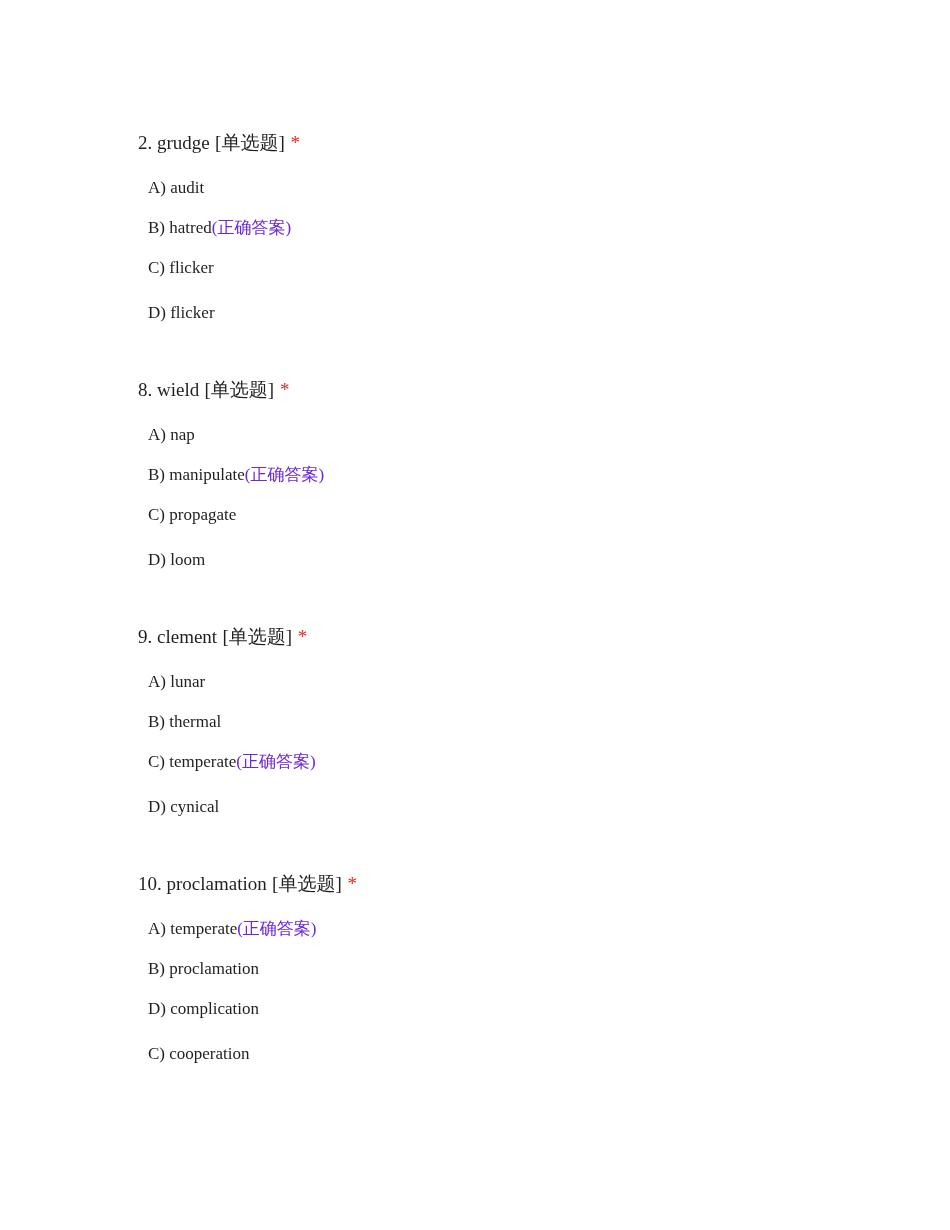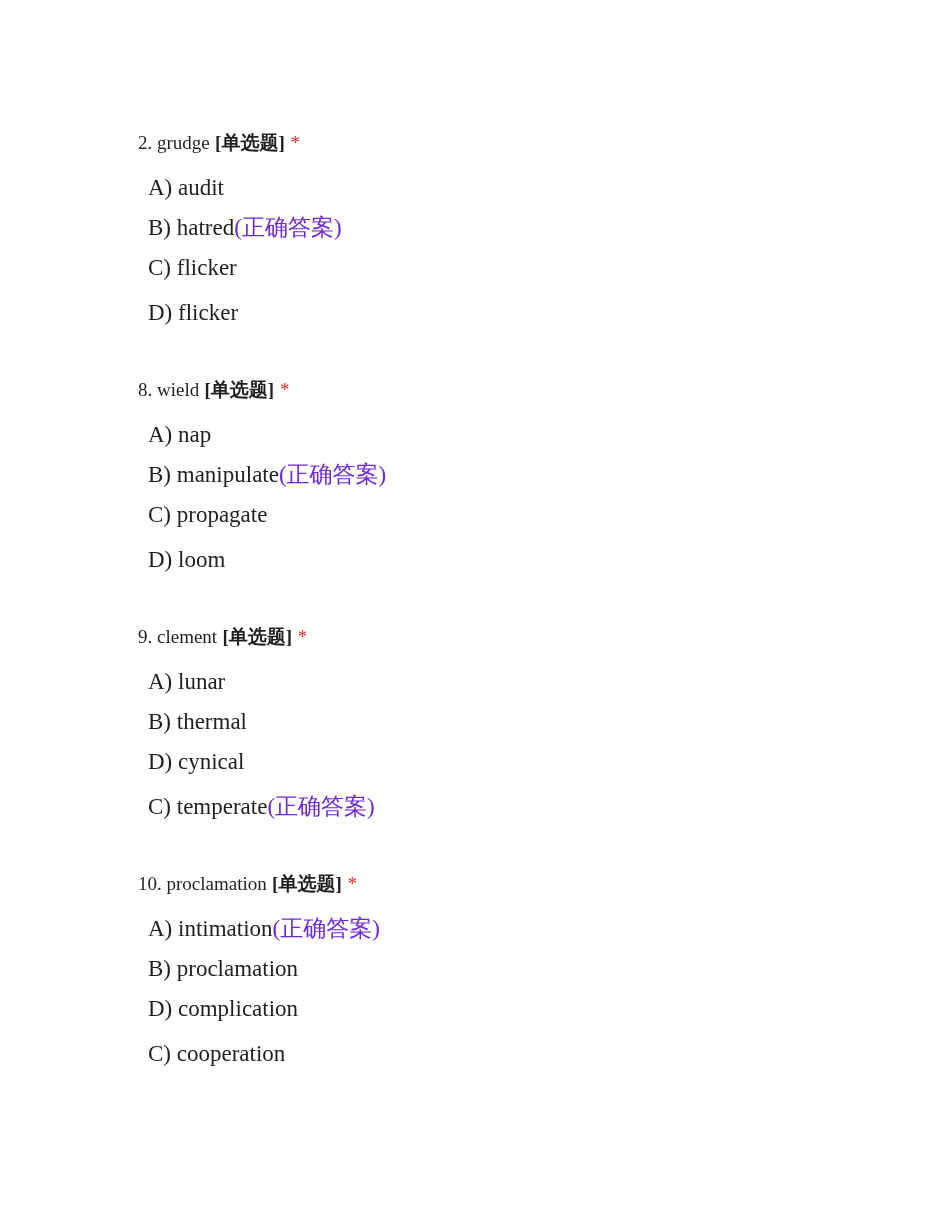--- a/index.html
+++ b/index.html
@@ -24,33 +24,32 @@
     margin: 0 0 55px 0;
   }
   .q-title {
     font-size: 19px;
     line-height: 22px;
     margin: 0 0 23px 0;
     white-space: nowrap;
   }
   .q-tag {
     margin-left: 0.28em;
-    font-weight: bold;
   }
   .q-marker {
     color: #e02b20;
     margin-left: 0.3em;
   }
   .options {
     margin: 0;
     padding: 0;
     list-style: none;
   }
   .option {
-    font-size: 23px;
+    font-size: 17px;
     line-height: 22px;
     margin: 0 0 18px 10px;
     white-space: nowrap;
     font-family: Liberation Serif, serif;
   }
   .option:last-child {
     margin-bottom: 0;
     margin-top: 23px;
   }
   .correct-suffix {
@@ -88,30 +87,30 @@
 </ul>
   </div>
 
   <div class="question">
     <div class="q-title"><span class="q-title-text">9. clement</span><span class="q-tag">[单选题]</span><span class="q-marker">*</span></div>
     <ul class="options">
   <li class="option"><span class="option-text">A) lunar</span><span class="correct-suffix"></span></li>
 
   <li class="option"><span class="option-text">B) thermal</span><span class="correct-suffix"></span></li>
 
+  <li class="option"><span class="option-text">C) temperate</span><span class="correct-suffix">(正确答案)</span></li>
+
   <li class="option"><span class="option-text">D) cynical</span><span class="correct-suffix"></span></li>
-
-  <li class="option"><span class="option-text">C) temperate</span><span class="correct-suffix">(正确答案)</span></li>
 </ul>
   </div>
 
   <div class="question">
     <div class="q-title"><span class="q-title-text">10. proclamation</span><span class="q-tag">[单选题]</span><span class="q-marker">*</span></div>
     <ul class="options">
-  <li class="option"><span class="option-text">A) intimation</span><span class="correct-suffix">(正确答案)</span></li>
+  <li class="option"><span class="option-text">A) temperate</span><span class="correct-suffix">(正确答案)</span></li>
 
   <li class="option"><span class="option-text">B) proclamation</span><span class="correct-suffix"></span></li>
 
   <li class="option"><span class="option-text">D) complication</span><span class="correct-suffix"></span></li>
 
   <li class="option"><span class="option-text">C) cooperation</span><span class="correct-suffix"></span></li>
 </ul>
   </div>
 </div>
 </div>

